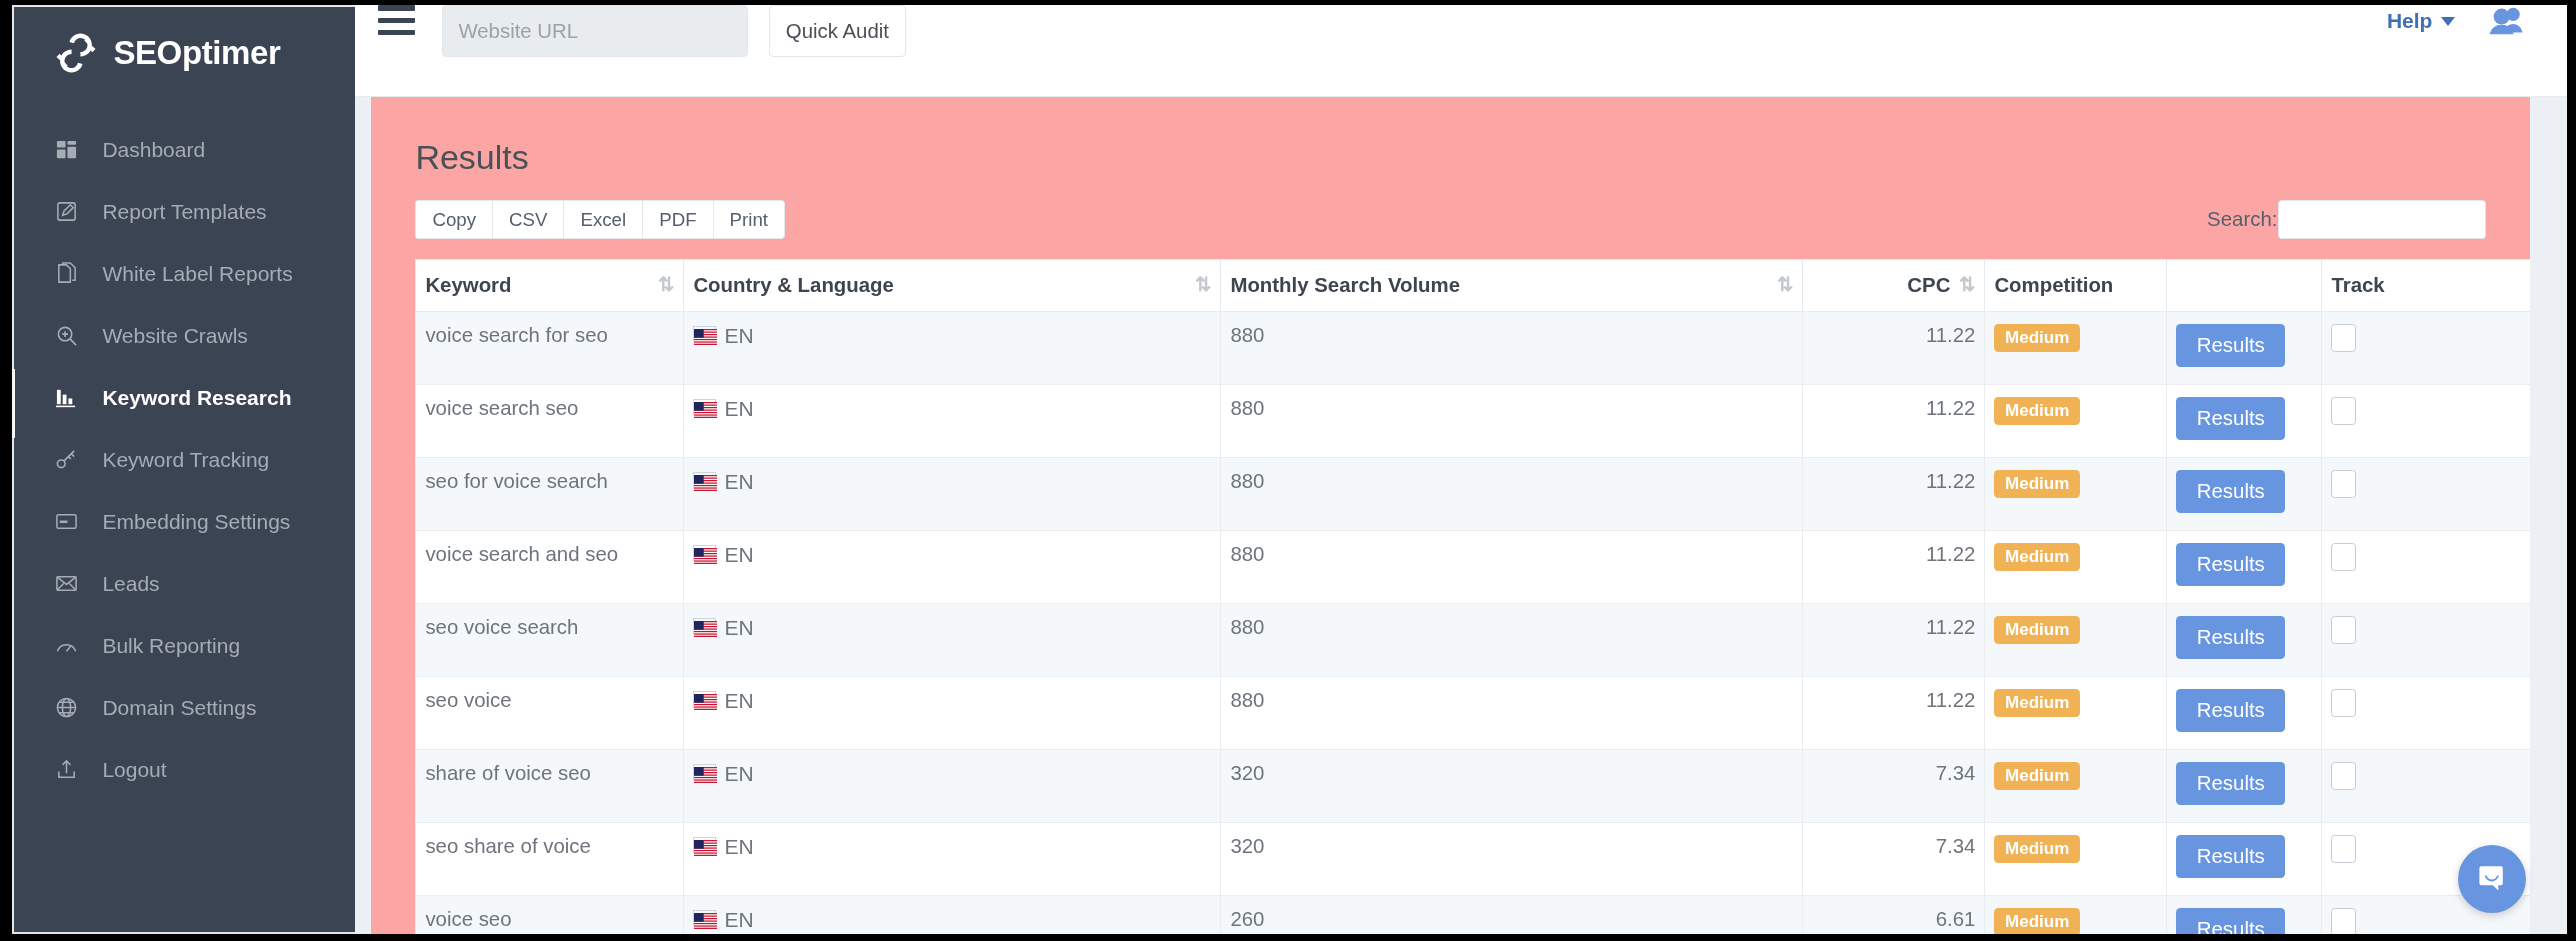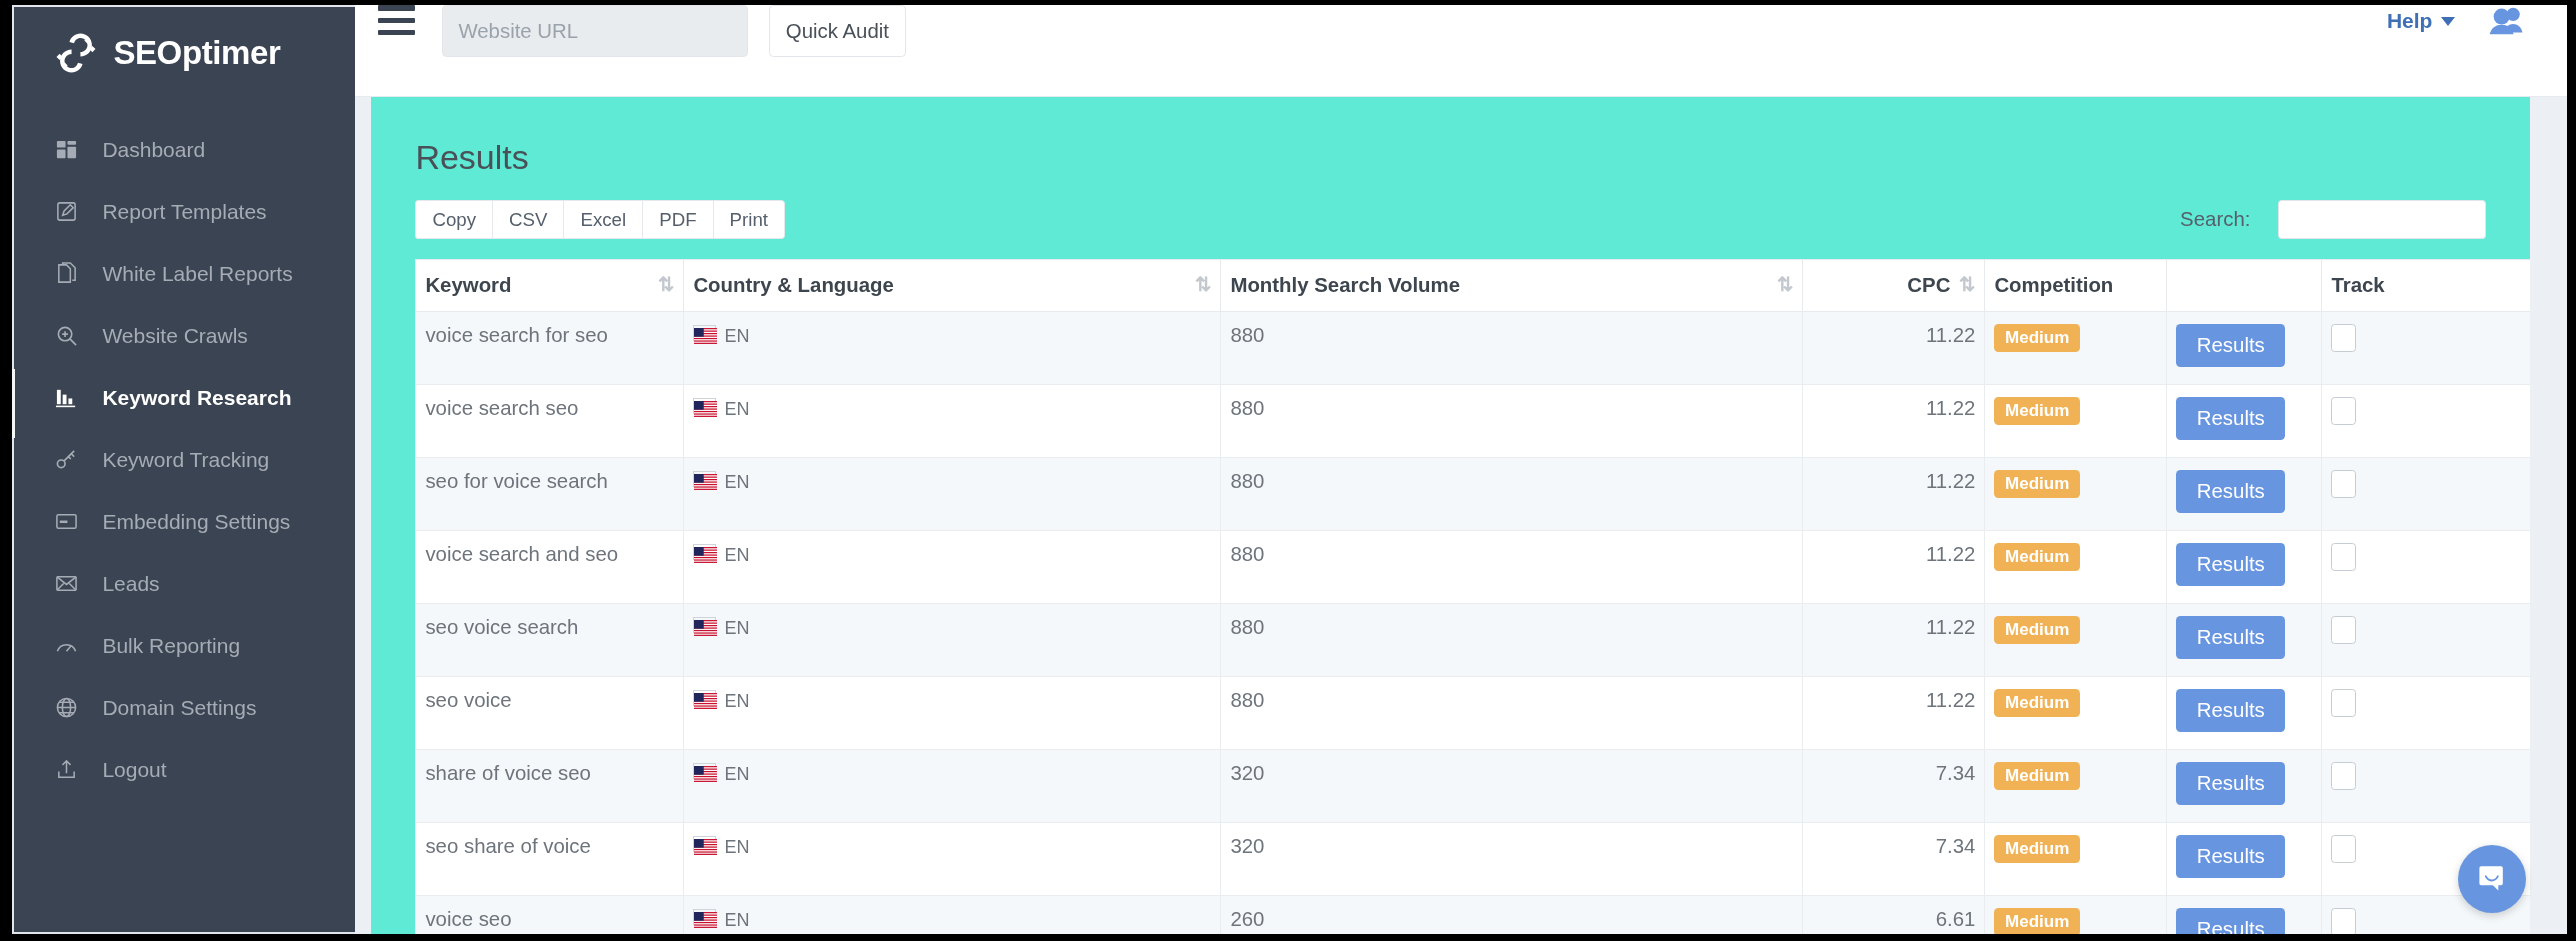--- a/index.html
+++ b/index.html
@@ -146,21 +146,21 @@
   
   #content-wrap {
     flex: 1 1 auto;
     background: #eceff3;
     padding-left: 16px;
     padding-right: 37px;
     min-height: 0;
     overflow: hidden;
   }
   #content {
-    background: #5eead4;
+    background: #fca5a5;
     height: 100%;
     padding: 41px 44px 0 44px;
     overflow: hidden;
   }
   .page-title {
     font-size: 34px;
     color: #495057;
     font-weight: normal;
     margin-bottom: 23px;
   }
@@ -178,21 +178,21 @@
     border: 0.9px solid #e5e8ec;
     border-right: none;
     font-size: 18.7px;
     color: #56606c;
     cursor: pointer;
     font-family: "Liberation Sans", sans-serif;
   }
   .btn-group button:first-child { border-radius: 3.6px 0 0 3.6px; }
   .btn-group button:last-child { border-right: 0.9px solid #e5e8ec; border-radius: 0 3.6px 3.6px 0; }
 
-  .search-box { display: flex; align-items: center; gap: 28px; }
+  .search-box { display: flex; align-items: center; gap: 1px; }
   .search-label { font-size: 20.4px; color: #56606c; }
   .search-field {
     width: 208px; height: 39px;
     border: 0.9px solid #e2e6ea;
     border-radius: 3.6px;
     padding: 0 9px;
     font-size: 18.7px;
     font-family: "Liberation Sans", sans-serif;
   }
 
@@ -237,21 +237,21 @@
   td.num { text-align: right; padding-right: 34px; color: #6d747c; }
   td.ctr  { text-align: left; }
 
   .flag {
     display: inline-block;
     width: 23px; height: 16px;
     vertical-align: -1.8px;
     margin-right: 8px;
     border: 0.9px solid #cfd4da;
   }
-  .lang { font-size: 18px; color: #6d747c; }
+  .lang { font-size: 21px; color: #6d747c; }
 
   .badge {
     display: inline-block;
     background: #f0b254;
     color: #fff;
     font-size: 17px;
     font-weight: bold;
     padding: 5.3px 10.7px;
     border-radius: 4.4px;
     line-height: 1;

